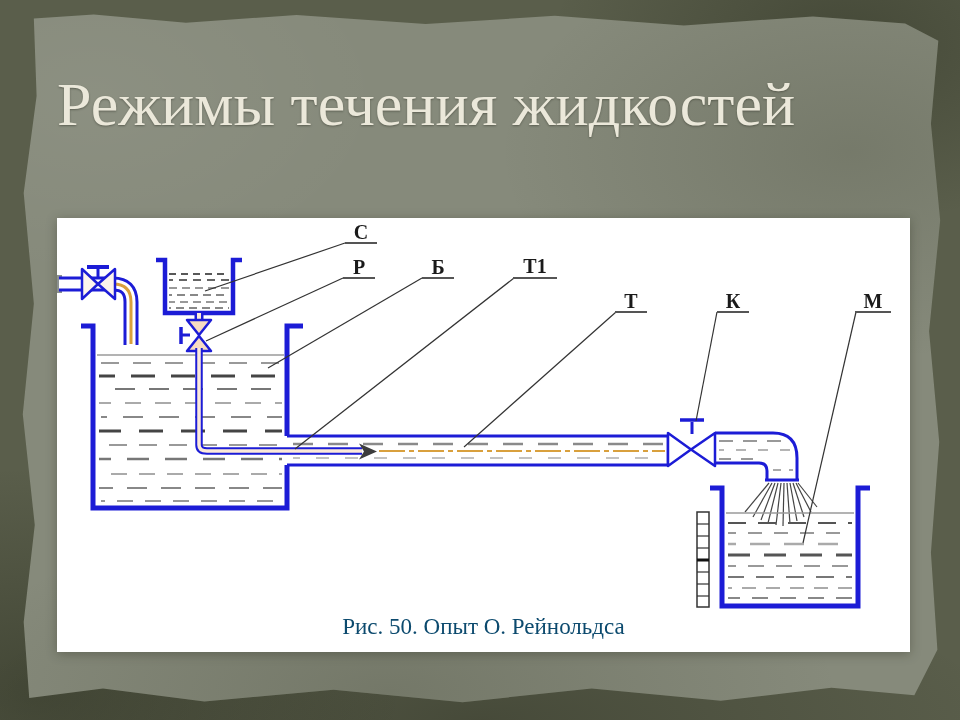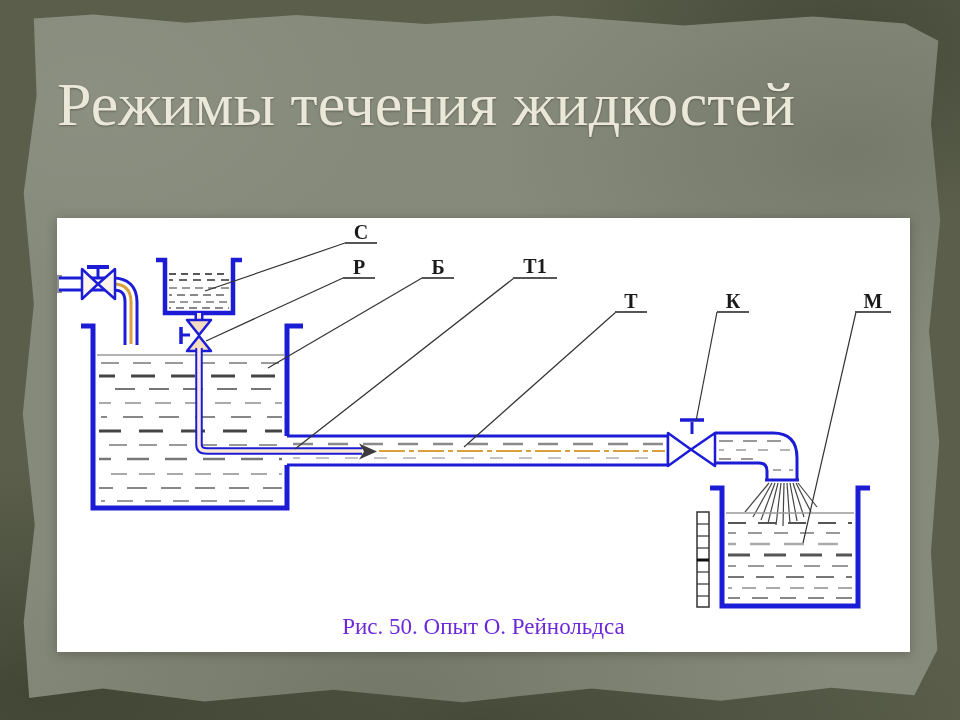--- a/index.html
+++ b/index.html
@@ -15,21 +15,21 @@
       radial-gradient(500px 300px at 90% 20%, rgba(60,64,46,.22), transparent 70%),
       radial-gradient(420px 260px at 8% 12%, rgba(255,255,250,.05), transparent 70%),
       radial-gradient(600px 240px at 40% 98%, rgba(62,66,48,.25), transparent 75%),
       #868a7b;
     clip-path:polygon(1.5% .8%,8% .2%,18% 1.4%,30% .3%,44% 1.6%,58% .4%,72% 1.8%,86% .5%,96% 1.5%,99.6% 4%,98.8% 16%,99.8% 30%,98.6% 46%,99.7% 62%,98.8% 78%,99.5% 92%,97% 98.6%,88% 97.5%,76% 99.4%,62% 97.6%,48% 99.6%,34% 97.8%,20% 99.5%,9% 97.6%,1% 99%,.4% 88%,1.6% 74%,.3% 58%,1.5% 42%,.4% 26%,1.8% 12%);}
   .title{position:absolute;left:57px;top:72px;font-size:62px;line-height:1.05;
     color:#ebe8da;letter-spacing:0px;text-shadow:0 1px 2px rgba(40,42,30,.45);}
   .panel{position:absolute;left:57px;top:218px;width:853px;height:434px;background:#ffffff;
     box-shadow:0 2px 10px rgba(40,44,30,.35);}
   .caption{position:absolute;left:0;right:0;top:396px;text-align:center;
-    font-size:23px;color:#6d28d9;}
+    font-size:23px;color:#0c4a6e;}
   svg text{font-family:"Liberation Serif",serif;font-weight:bold;font-size:20px;fill:#1a1a1a;}
 </style>
 </head>
 <body>
 
 <div class="slide">
   <div class="card"></div>
   <div class="title">Режимы течения жидкостей</div>
 
   <div class="panel">

